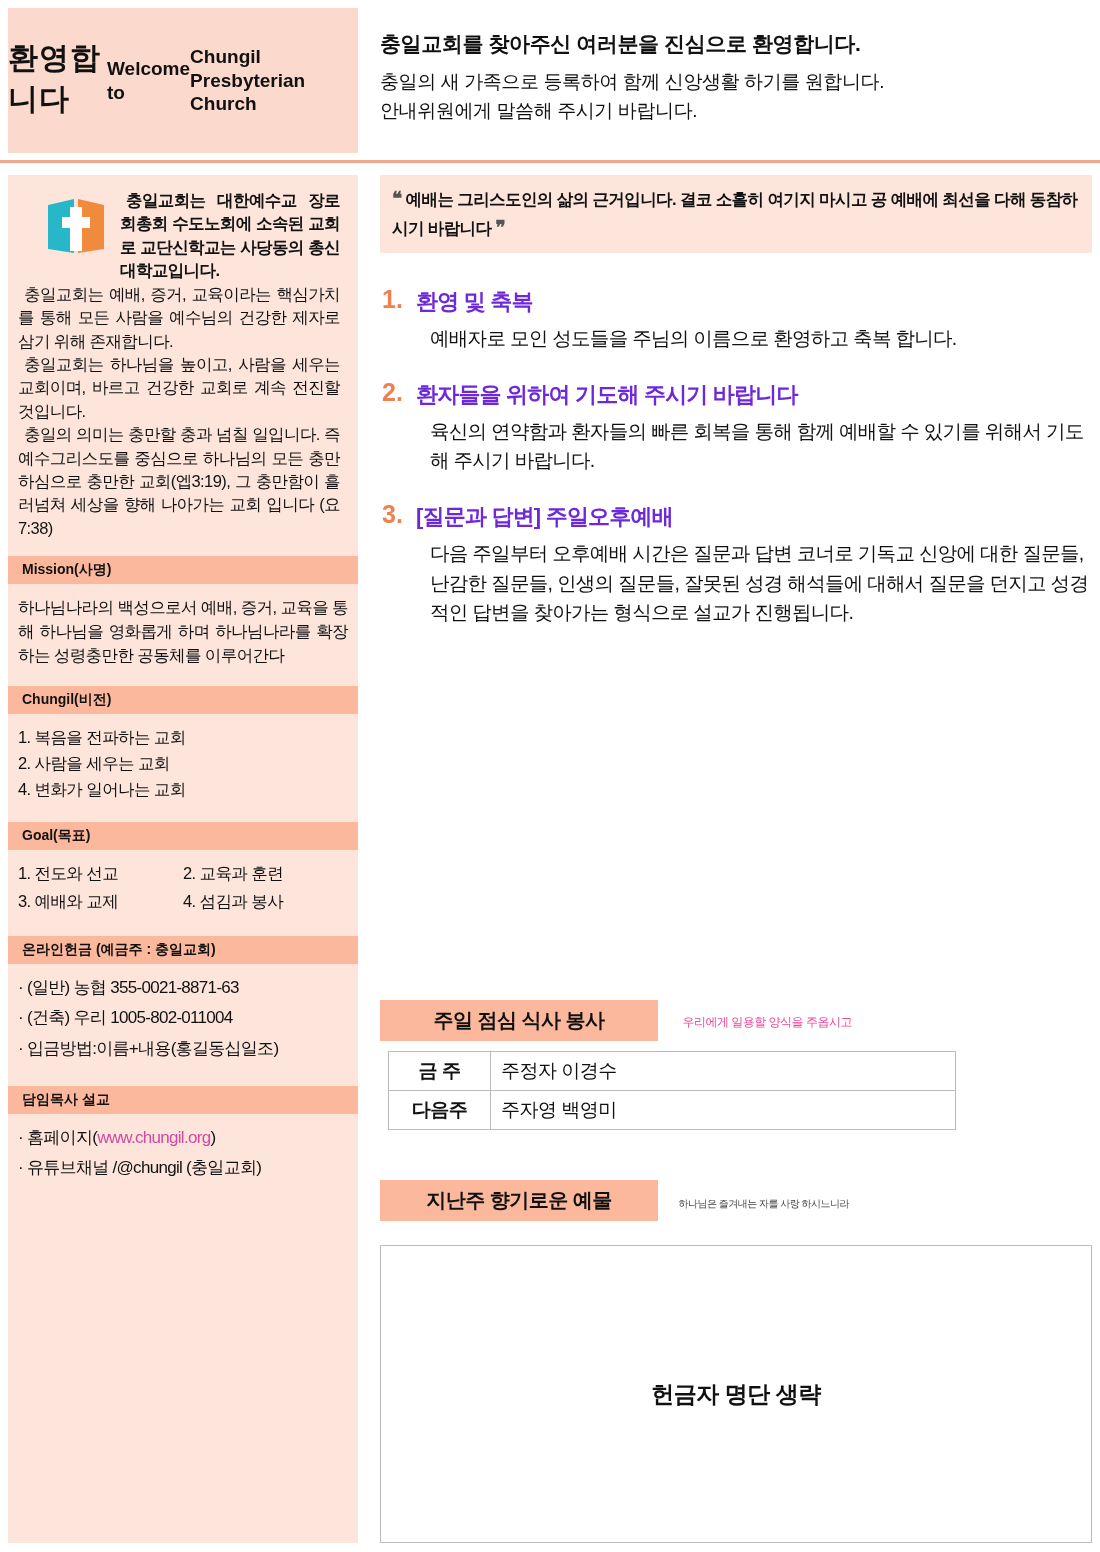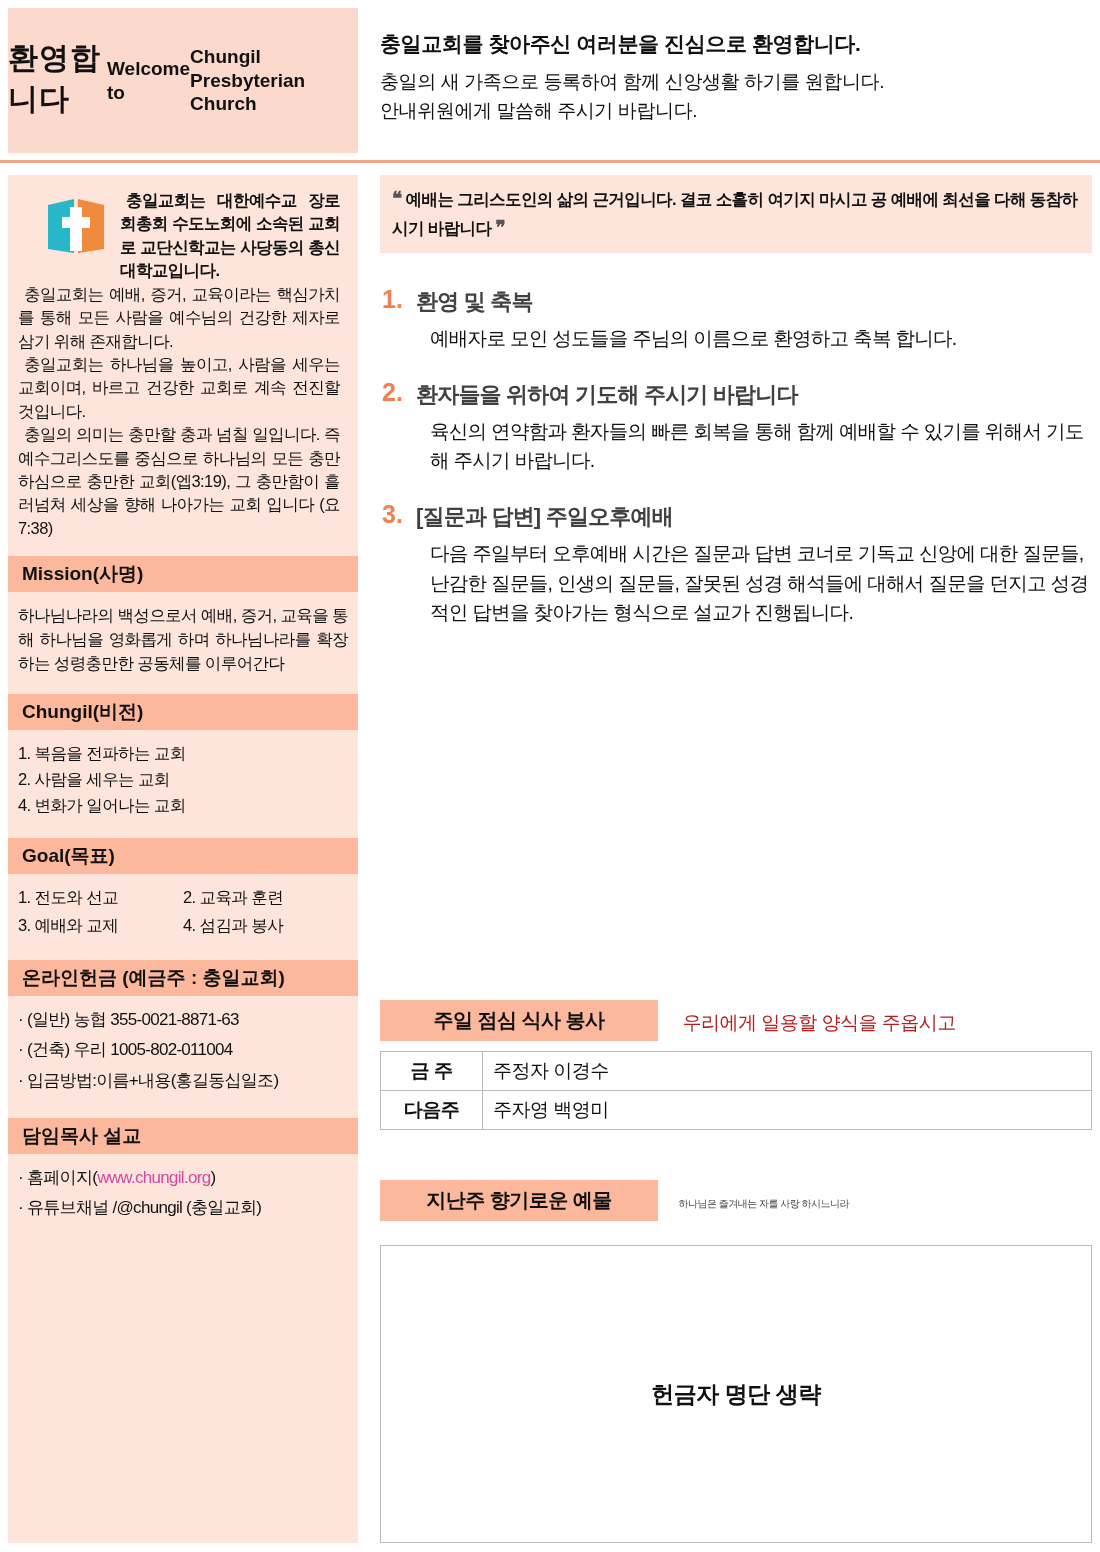--- a/index.html
+++ b/index.html
@@ -58,21 +58,21 @@
   }
   .logo-float {
     float: left; width: 72px; height: 72px; margin: 2px 8px 2px 22px;
     position: relative;
   }
   .intro p { margin: 0 0 0 0; text-indent: 6px; }
   .intro b { font-weight: bold; }
 
   .sec-head {
     margin: 10px 0 0 0; padding: 5px 0 5px 14px;
-    background: #fbb89c; font-size: 19px; font-weight: bold; color: #111;
+    background: #fbb89c; font-size: 14px; font-weight: bold; color: #111;
   }
   .sec-body {
     padding: 12px 10px 8px 10px; font-size: 16.5px; line-height: 1.45;
     letter-spacing: -0.6px; color: #111; text-align: justify;
   }
   .sec-body.list { text-align: left; }
   .sec-body .li { margin-bottom: 2px; }
   .goal-grid { display: flex; flex-wrap: wrap; }
   .goal-grid .g { width: 50%; margin-bottom: 4px; }
   .give-line { margin-bottom: 6px; font-size: 17px; letter-spacing: -0.7px; }
@@ -87,38 +87,38 @@
     font-size: 16.5px; font-weight: bold; color: #111; line-height: 1.5; letter-spacing: -0.6px;
   }
   .qmark { color: #555; font-size: 19px; }
 
   .item { margin-top: 26px; position: relative; padding-left: 36px; }
   .item .num {
     position: absolute; left: 2px; top: -2px;
     font-size: 25px; font-weight: bold; color: #f0804f;
   }
   .item .t {
-    font-size: 22px; font-weight: bold; color: #404040; letter-spacing: -0.8px; margin-bottom: 7px;
+    font-size: 22px; font-weight: bold; color: #6d28d9; letter-spacing: -0.8px; margin-bottom: 7px;
   }
   .item .d {
     font-size: 19.5px; color: #111; line-height: 1.52; letter-spacing: -0.7px; padding-left: 14px;
   }
 
   
   .svc-row { position: absolute; left: 380px; top: 1000px; width: 712px; }
   .tag {
     display: inline-block; background: #fbb89c; width: 278px; text-align: center;
     font-size: 20px; font-weight: bold; padding: 7px 0; color: #111; letter-spacing: -0.5px;
   }
   .tag-note {
-    display: inline-block; margin-left: 20px; font-size: 19px; color: #b91c1c; letter-spacing: -0.5px;
+    display: inline-block; margin-left: 20px; font-size: 12px; color: #ec4899; letter-spacing: -0.5px;
     vertical-align: middle;
   }
   .tbl {
-    margin-top: 10px; width: 712px; border-collapse: collapse;
+    margin-top: 10px; width: 568px; border-collapse: collapse; margin-left: 8px;
   }
   .tbl td {
     border: 1px solid #bbb; font-size: 19px; padding: 6px 10px; color: #111; letter-spacing: -0.5px;
   }
   .tbl td.k { width: 102px; text-align: center; font-weight: bold; }
 
   .svc-row2 { position: absolute; left: 380px; top: 1180px; width: 712px; }
   .tag-note2 {
     display: inline-block; margin-left: 16px; font-size: 10px; color: #444; letter-spacing: -0.5px;
   }

